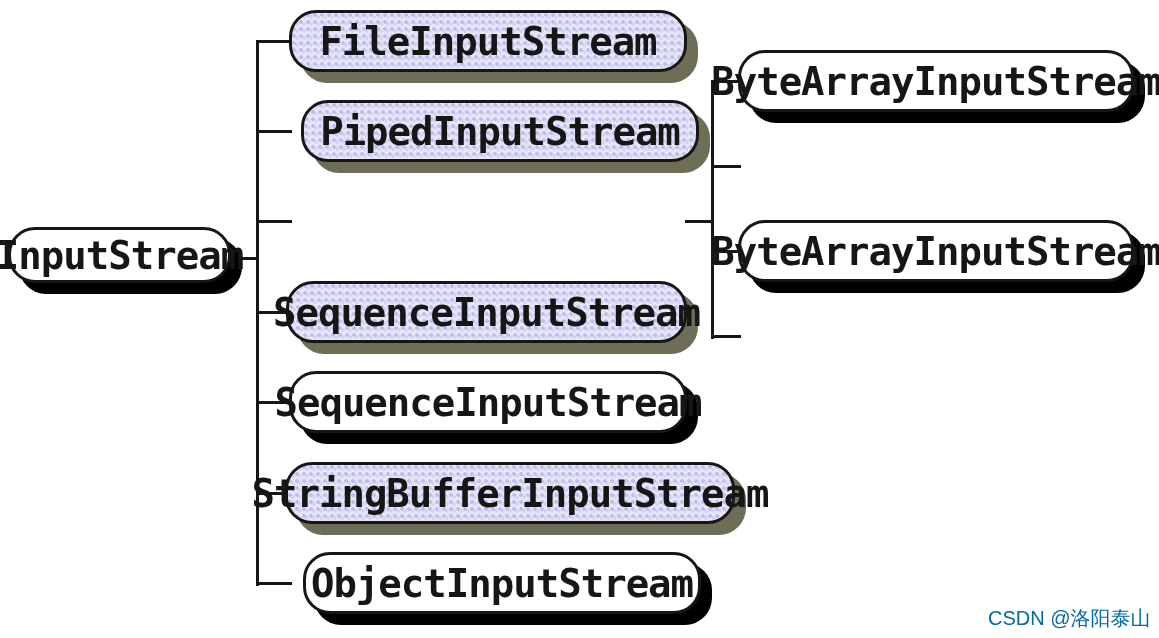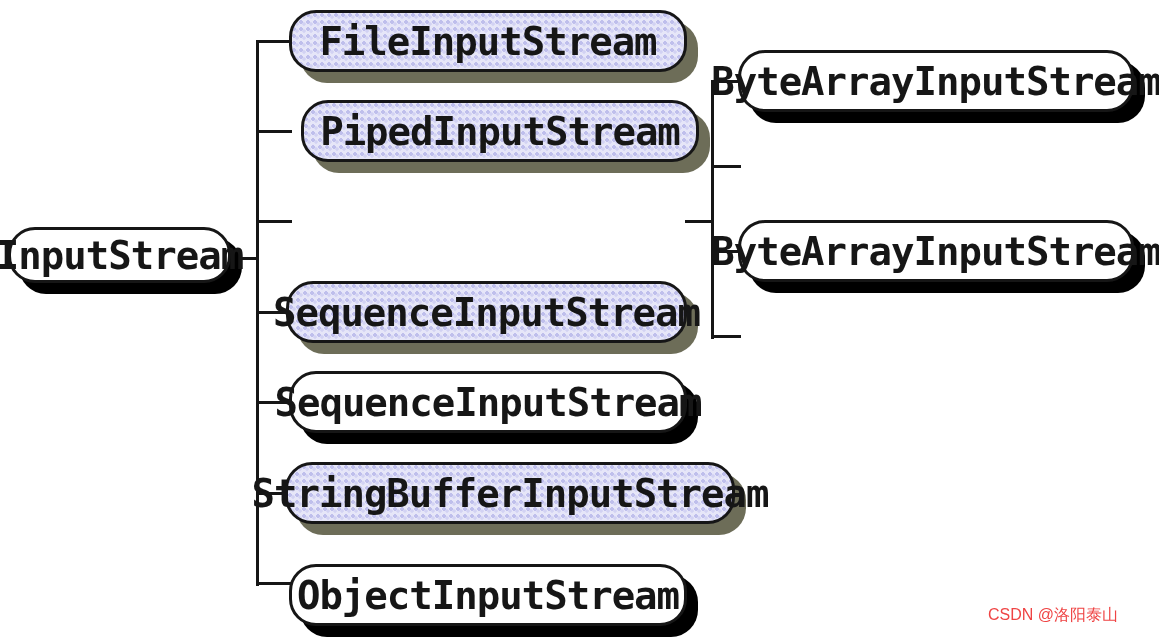--- a/index.html
+++ b/index.html
@@ -38,22 +38,22 @@
     background-size:7px 7px;
     box-shadow:11px 11px 0 #6d6d58;
   }
   .node.root{height:56px;}
   
   .watermark{
     position:absolute;
     left:988px;top:605px;
     width:160px;
     font-family:"Liberation Sans","DejaVu Sans",sans-serif;
-    font-size:16px;
-    color:#ef4444;
+    font-size:20px;
+    color:#0369a1;
     white-space:nowrap;
   }
 </style>
 </head>
 <body>
 
 <div class="canvas">
 
   <div class="hline" style="left:229px;top:257px;width:29px;"></div>
   <div class="vline" style="left:256px;top:41px;height:545px;"></div>
@@ -72,20 +72,20 @@
   <div class="hline" style="left:711px;top:250px;width:30px;"></div>
   <div class="hline" style="left:711px;top:335px;width:30px;"></div>
 
   <div class="node plain root" style="left:8px;top:227px;width:223px;">InputStream</div>
 
   <div class="node lavender" style="left:289px;top:10px;width:398px;">FileInputStream</div>
   <div class="node lavender" style="left:301px;top:100px;width:398px;">PipedInputStream</div>
   <div class="node lavender" style="left:286px;top:281px;width:401px;">SequenceInputStream</div>
   <div class="node plain" style="left:289px;top:371px;width:398px;">SequenceInputStream</div>
   <div class="node lavender" style="left:285px;top:462px;width:450px;">StringBufferInputStream</div>
-  <div class="node plain" style="left:289px;top:552px;width:398px;margin-top:12px;">ObjectInputStream</div>
+  <div class="node plain" style="left:303px;top:552px;width:398px;">ObjectInputStream</div>
 
   <div class="node plain" style="left:738px;top:50px;width:396px;">ByteArrayInputStream</div>
   <div class="node plain" style="left:738px;top:220px;width:396px;">ByteArrayInputStream</div>
 
   <div class="watermark">CSDN @洛阳泰山</div>
 
 </div>
 
 </body></html>

